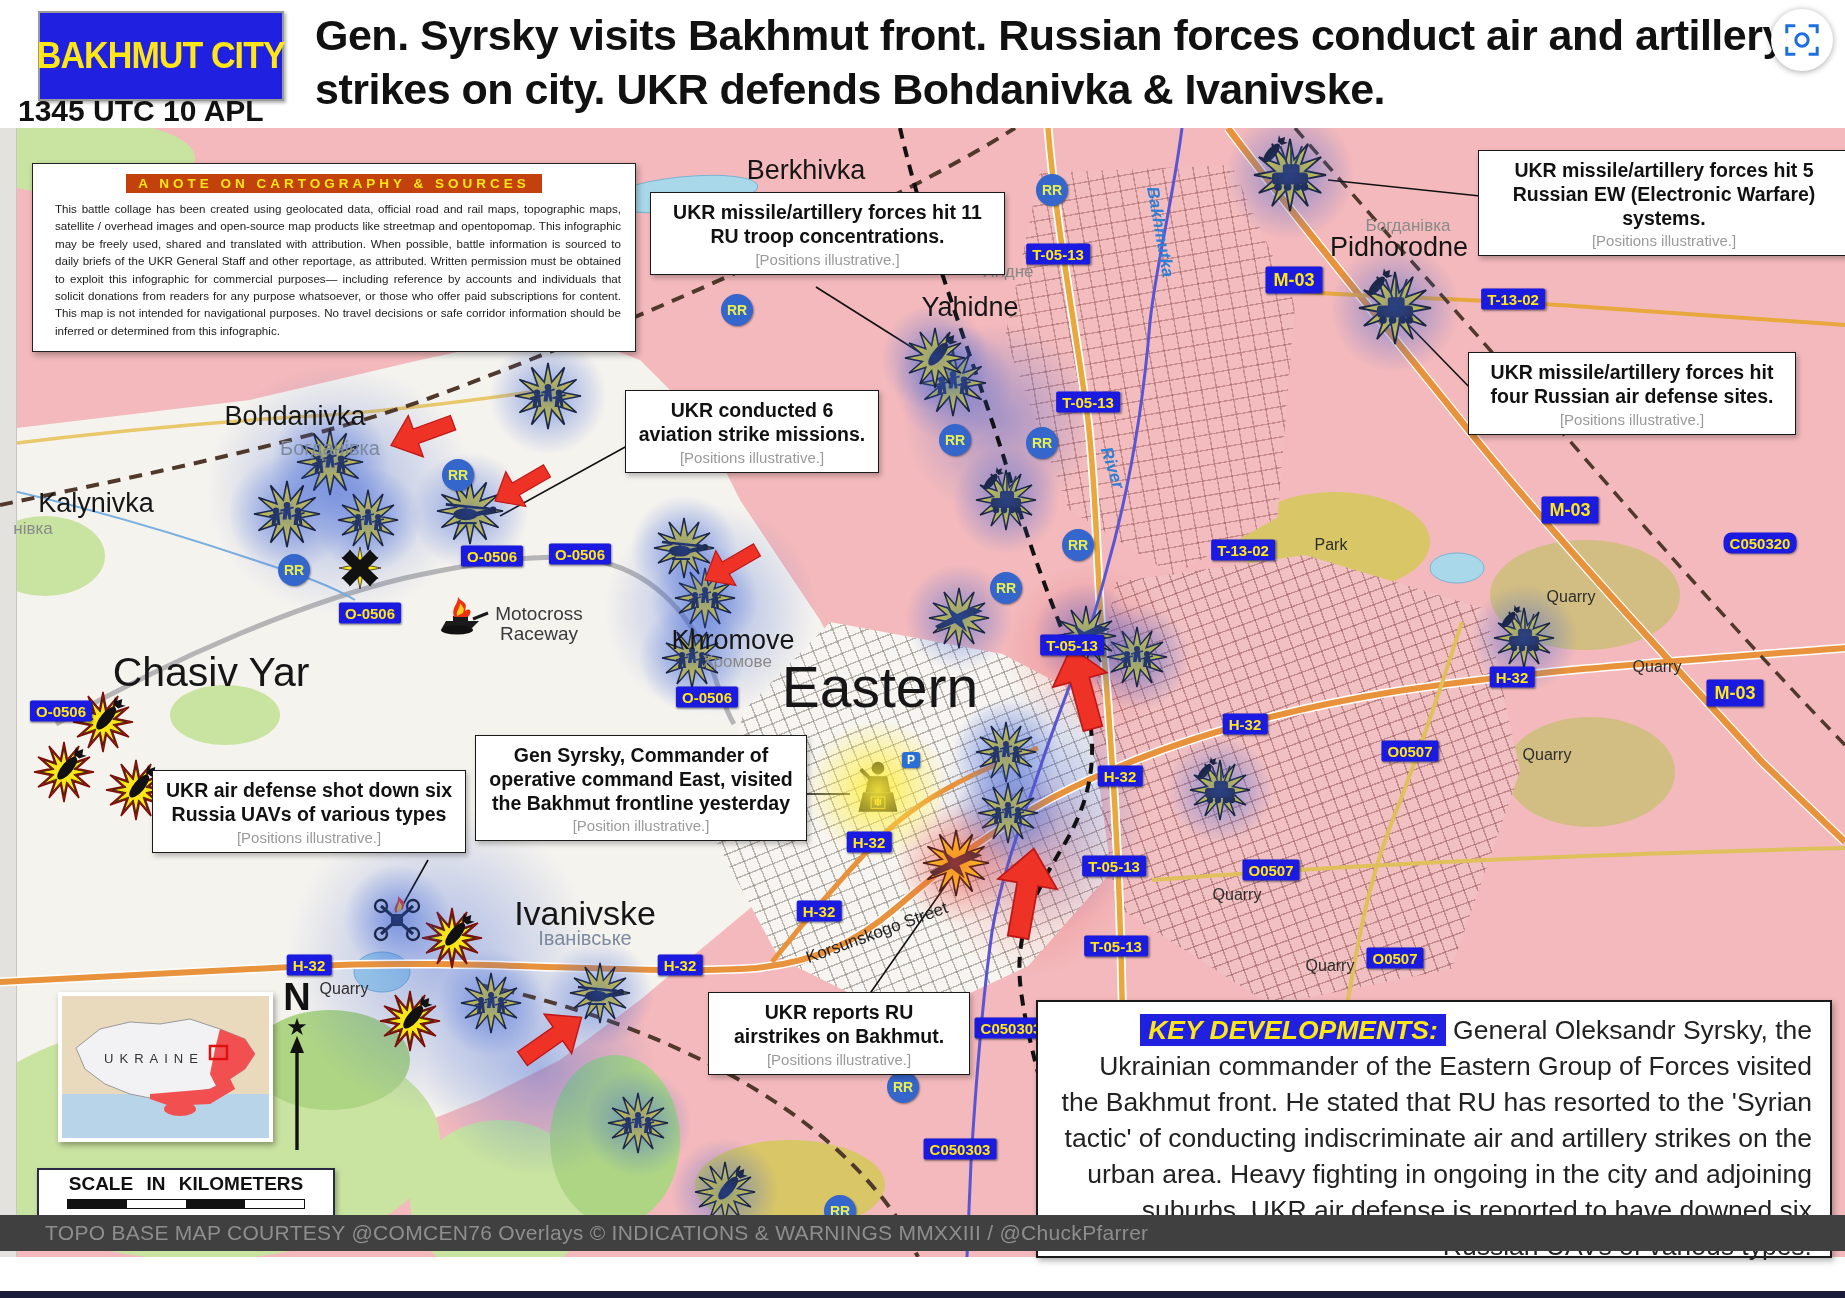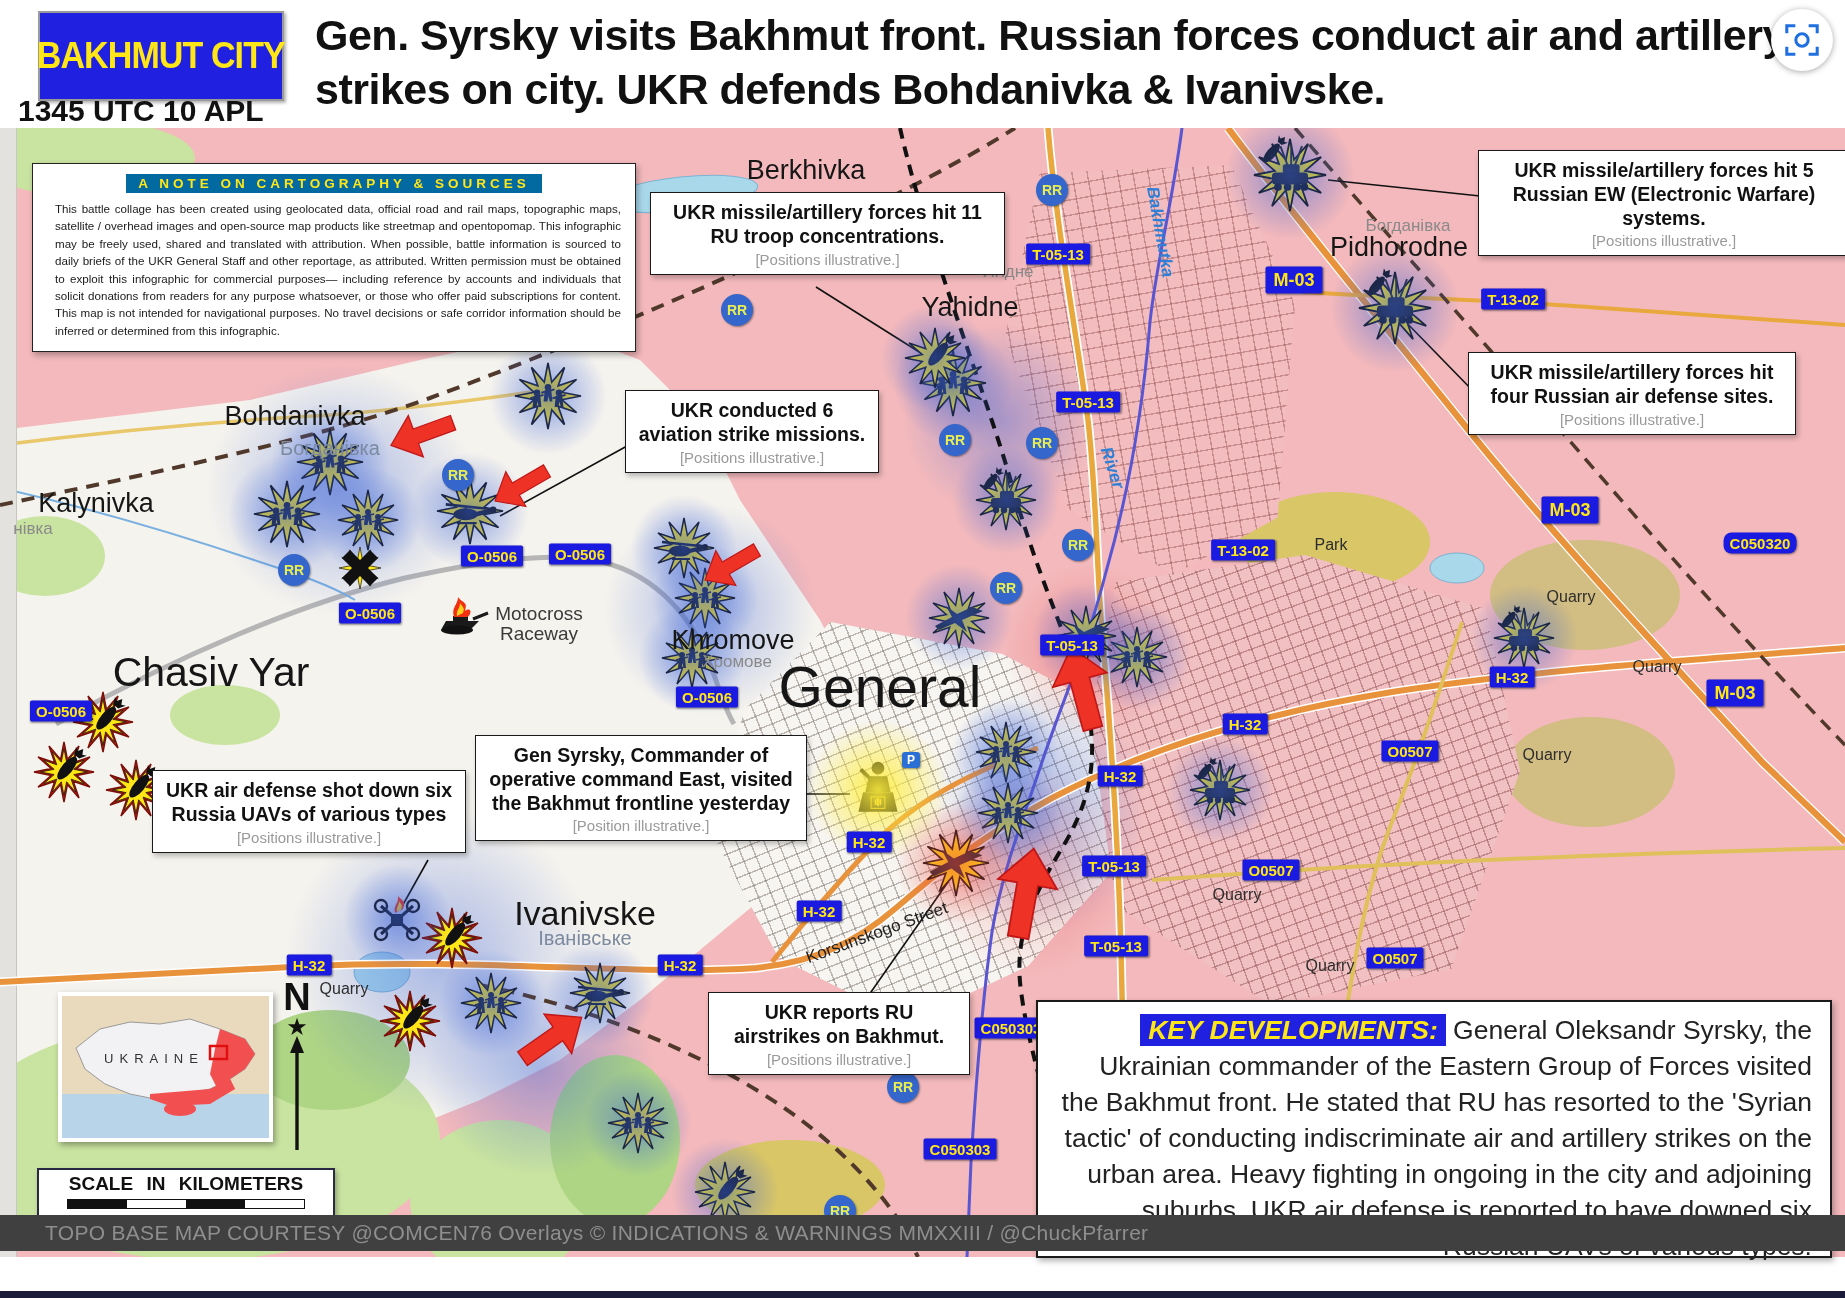--- a/index.html
+++ b/index.html
@@ -58,21 +58,21 @@
   .shield.rr{width:32px;height:32px;border-radius:50%;padding:0;background:#3566cc;color:#e8ee50;
       display:flex;align-items:center;justify-content:center;font-size:14px;}
   .shield.psign{background:#2a6fd4;color:#fff;font-size:12px;padding:1px 5px;border-radius:3px;}
   
   .callout{position:absolute;z-index:6;background:#fff;border:1.6px solid #1a1a1a;padding:8px 10px 6px;
       text-align:center;box-shadow:2px 3px 5px rgba(0,0,0,.25);}
   .co-text{font-weight:700;font-size:19.5px;line-height:1.22;color:#111;}
   .co-sub{font-size:15px;color:#9a9a9a;margin-top:2px;}
   .note{position:absolute;left:32px;top:163px;width:574px;z-index:7;background:#fff;border:1.5px solid #222;
       padding:10px 14px 12px;box-shadow:2px 3px 6px rgba(0,0,0,.3);}
-  .note-title{display:block;width:fit-content;margin:0 auto 7px;background:#0369a1;color:#ffe617;
+  .note-title{display:block;width:fit-content;margin:0 auto 7px;background:#c2410c;color:#ffe617;
       font-weight:700;font-size:13.5px;letter-spacing:4px;padding:2px 12px;white-space:nowrap;}
   .note-body{font-size:11.6px;line-height:1.5;text-align:justify;color:#1a1a1a;margin-left:8px;}
   .keybox{position:absolute;left:1036px;top:1000px;width:796px;height:258px;z-index:7;background:#fff;
       border:2px solid #1a1a1a;padding:10px 18px;box-sizing:border-box;text-align:right;box-shadow:2px 3px 6px rgba(0,0,0,.3);}
   .key-text{font-size:26.5px;line-height:1.36;color:#222;}
   .key-label{background:#2020e0;color:#ffe617;font-weight:700;font-style:italic;padding:1px 8px;}
   
   .inset{position:absolute;left:58px;top:992px;width:215px;height:150px;z-index:6;background:#fff;
       padding:4px;box-shadow:2px 3px 6px rgba(0,0,0,.35);box-sizing:border-box;}
   .inset svg{display:block;width:100%;height:100%;}
@@ -546,21 +546,21 @@
       <div class="pl pl-lg" style="left: 970px; top: 307px;">Yahidne</div>
       <div class="pl pl-cyr" style="left: 1408px; top: 226px;">Богданівка</div>
       <div class="pl pl-lg" style="left: 1399px; top: 247px;">Pidhorodne</div>
       <div class="pl pl-lg" style="left: 295px; top: 416px;">Bohdanivka</div>
       <div class="pl pl-cyr-b" style="left: 330px; top: 448px;">Богданівка</div>
       <div class="pl pl-lg" style="left: 96px; top: 503px;">Kalynivka</div>
       <div class="pl pl-cyr" style="left: 33px; top: 529px;">нівка</div>
       <div class="pl pl-xl" style="left: 211px; top: 673px;">Chasiv Yar</div>
       <div class="pl pl-lg" style="left: 733px; top: 640px;">Khromove</div>
       <div class="pl pl-cyr" style="left: 737px; top: 662px;">Хромове</div>
-      <div class="pl pl-xxl" style="left: 880px; top: 688px;">General</div>
+      <div class="pl pl-xxl" style="left: 880px; top: 688px;">Eastern</div>
       <div class="pl pl-xl2" style="left: 585px; top: 914px;">Ivanivske</div>
       <div class="pl pl-cyr-b" style="left: 585px; top: 938px;">Іванівське</div>
       <div class="pl pl-md" style="left: 539px; top: 624px;">Motocross
 Raceway</div>
       <div class="pl pl-sm" style="left: 1331px; top: 545px;">Park</div>
       <div class="pl pl-sm" style="left: 1571px; top: 597px;">Quarry</div>
       <div class="pl pl-sm" style="left: 1657px; top: 667px;">Quarry</div>
       <div class="pl pl-sm" style="left: 1547px; top: 755px;">Quarry</div>
       <div class="pl pl-sm" style="left: 1237px; top: 895px;">Quarry</div>
       <div class="pl pl-sm" style="left: 1330px; top: 966px;">Quarry</div>

